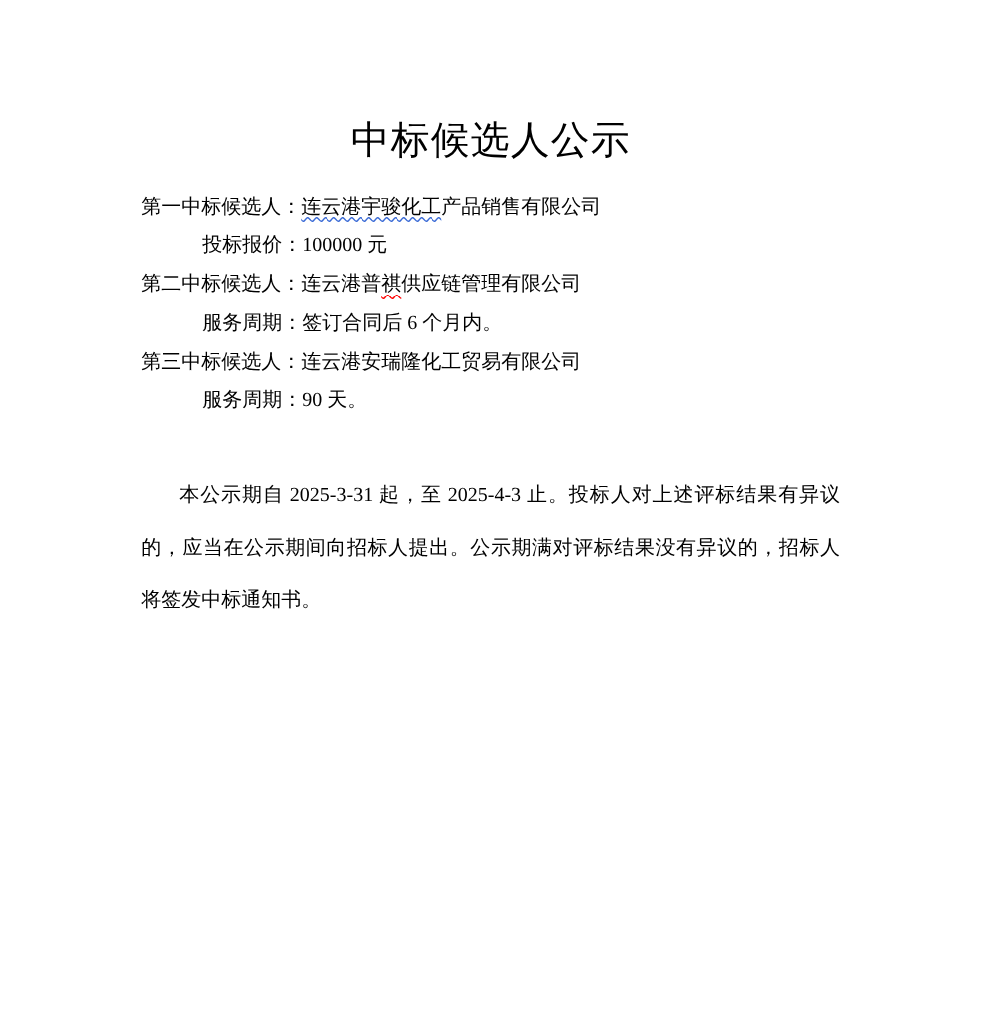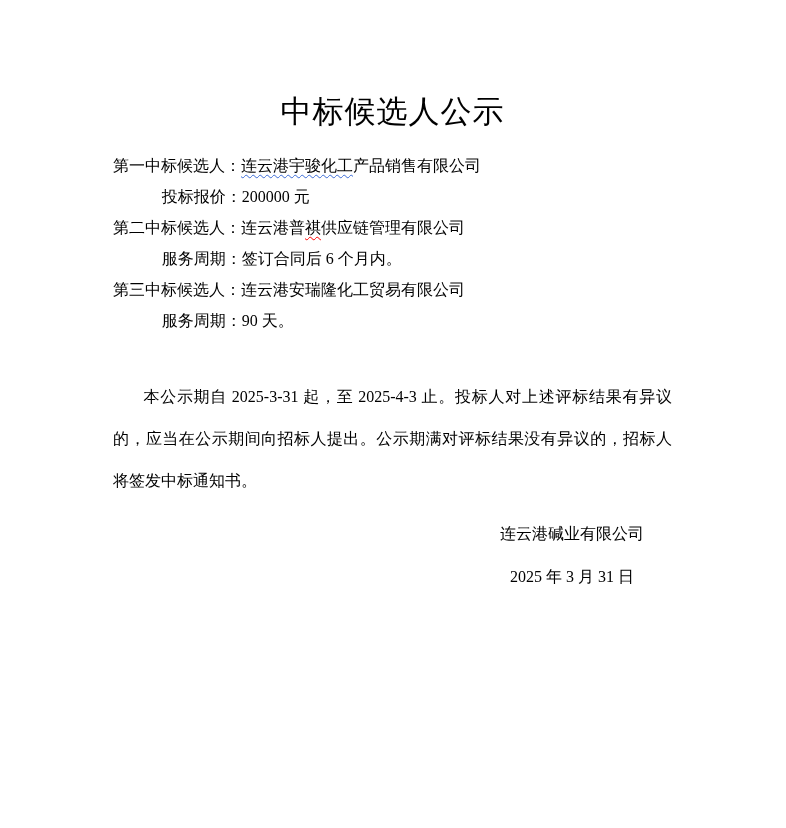--- a/index.html
+++ b/index.html
@@ -80,35 +80,31 @@
 
 <div class="page">
 
   <h1 class="doc-title">中标候选人公示</h1>
 
 
   <div class="candidates">
 
     <div>
       <div class="cand-line"><span>第一中标候选人：</span><span></span><span class="wavy-blue">连云港宇骏化工</span><span>产品销售有限公司</span></div>
-      <div class="cand-line indented"><span>投标报价：</span><span>200000 元</span></div>
+      <div class="cand-line indented"><span>投标报价：</span><span>100000 元</span></div>
     </div>
 
     <div>
       <div class="cand-line"><span>第二中标候选人：</span><span>连云港普</span><span class="wavy-red">祺</span><span>供应链管理有限公司</span></div>
       <div class="cand-line indented"><span>服务周期：</span><span>签订合同后 6 个月内。</span></div>
     </div>
 
     <div>
       <div class="cand-line"><span>第三中标候选人：</span><span>连云港安瑞隆化工贸易有限公司</span><span></span><span></span></div>
       <div class="cand-line indented"><span>服务周期：</span><span>90 天。</span></div>
     </div>
 
   </div>
 
   <p class="notice">本公示期自 2025-3-31 起，至 2025-4-3 止。投标人对上述评标结果有异议的，应当在公示期间向招标人提出。公示期满对评标结果没有异议的，招标人将签发中标通知书。</p>
 
-  <div class="signature">
-    <div>连云港碱业有限公司</div>
-    <div>2025 年 3 月 31 日</div>
-  </div>
 
 </div>
 
 </body></html>

